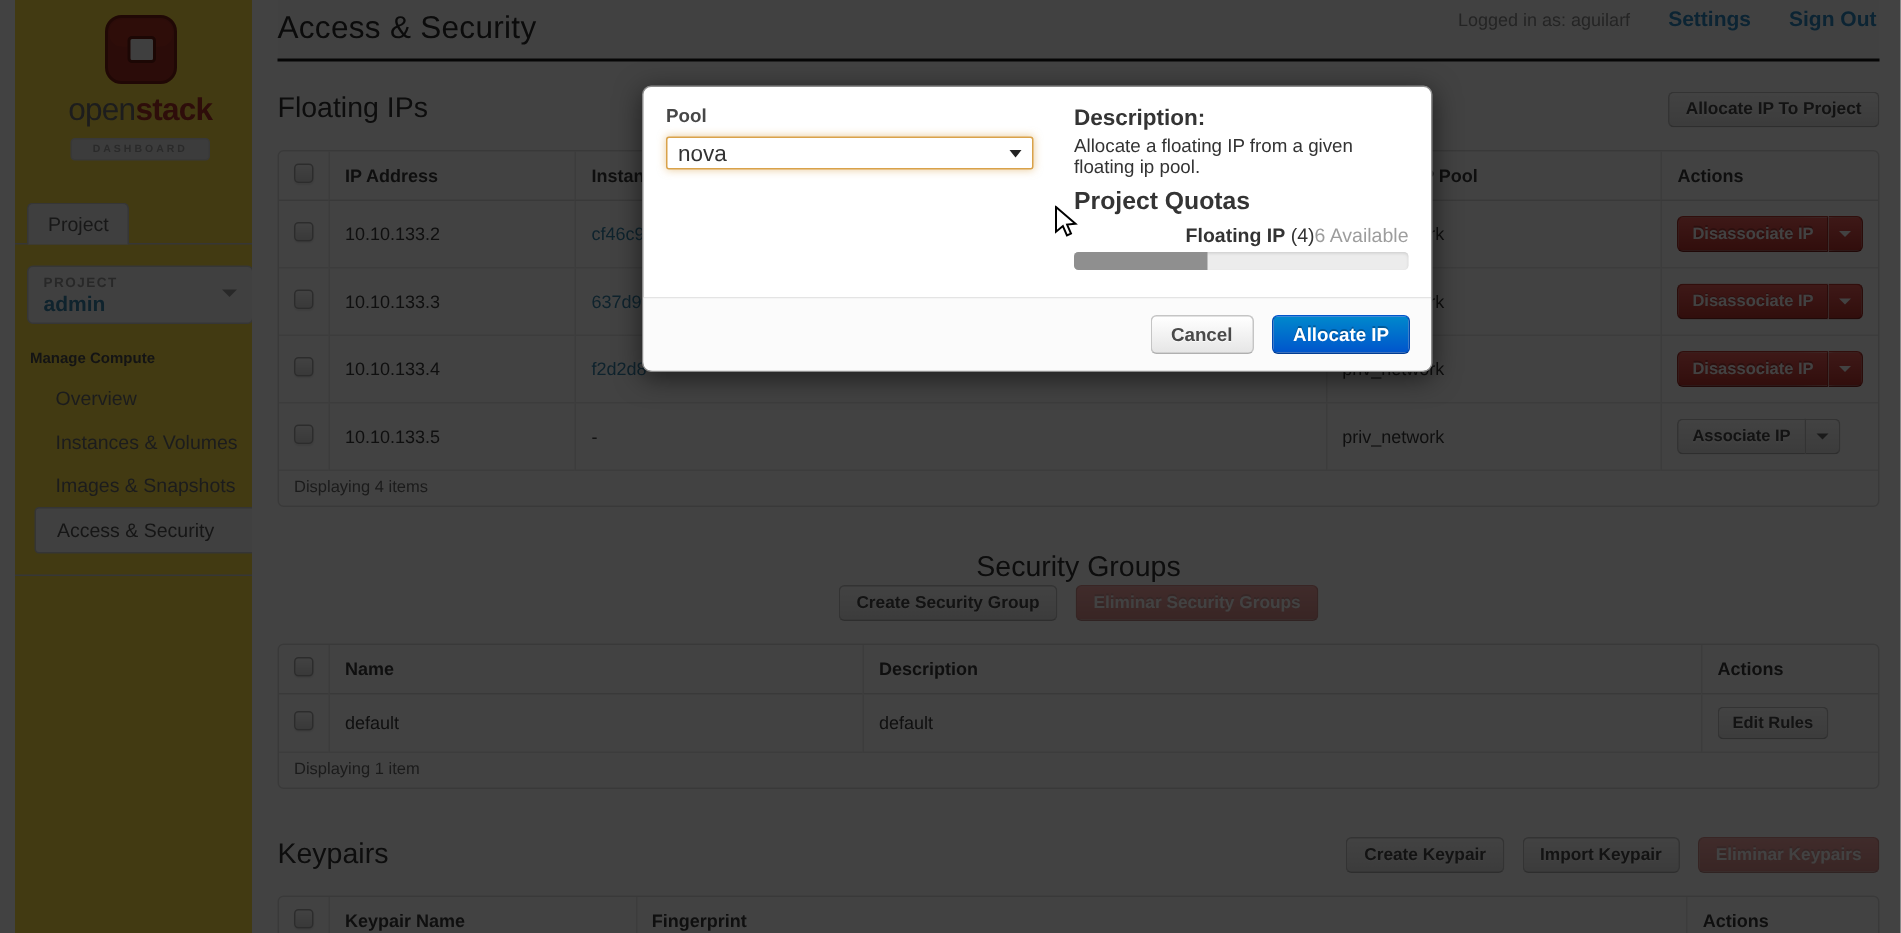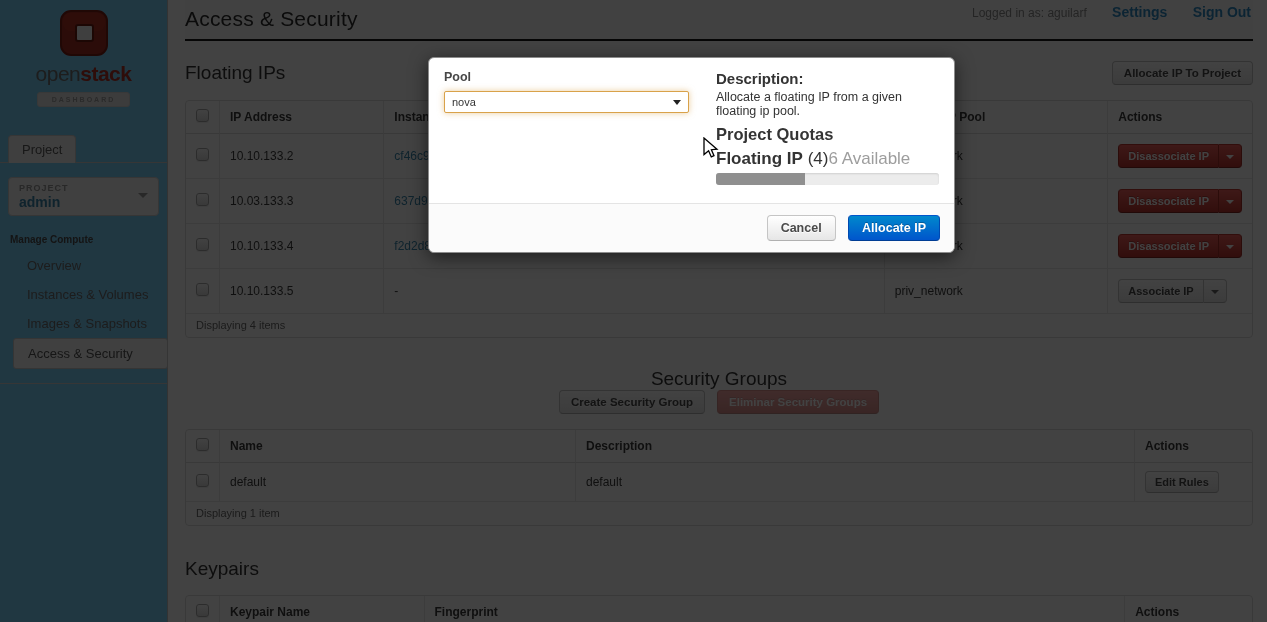--- a/index.html
+++ b/index.html
@@ -1,22 +1,22 @@
 <!DOCTYPE html>
 <html><head>
 <meta charset="utf-8">
 <style>
   * { margin:0; padding:0; box-sizing:border-box; }
   body { background:#888; font-family:"Liberation Sans", sans-serif; }
   .page { position:relative; width:1267px; height:622px; overflow:hidden; background:#fff;
           font-family:"Liberation Sans", sans-serif; color:#333; }
 
   
-  .sidebar { position:absolute; left:0; top:0; width:168px; height:100%;
-             background:#7dd3fc; border-right:1px solid #c6c6c6; }
+  .sidebar { position:absolute; left:10px; top:0; width:168px; height:100%;
+             background:#fde047; border-right:1px solid #c6c6c6; }
   .brand { text-align:center; padding-top:8px; }
   .logo-cube { width:56px; height:52px; margin:0 auto; }
   .wordmark { font-size:21px; margin-top:2px; letter-spacing:-0.5px; }
   .wordmark .wm-open { color:#6f6f6f; }
   .wordmark .wm-stack { color:#b0352a; font-weight:bold; }
   .dash-badge { display:inline-block; margin-top:6px; padding:3px 14px; background:#e7e7e7;
                 border:1px solid #d8d8d8; border-radius:3px; color:#a3a3a3; font-size:7px;
                 letter-spacing:2px; font-weight:bold; }
   .side-tab { display:inline-block; margin-top:28px; padding:6px 13px; font-size:13px; color:#5c5c5c;
               background:#f2f2f2; border:1px solid #cfcfcf; border-bottom:none;
@@ -87,28 +87,28 @@
            border:1px solid #8c8c8c; border-radius:6px; box-shadow:0 4px 18px rgba(0,0,0,.55); }
   .modal-header { position:relative; padding:9px 15px; border-bottom:1px solid #ececec; }
   .modal-title { font-size:15px; font-weight:bold; color:#3a3a3a; }
   .modal-close { position:absolute; right:12px; top:6px; font-size:17px; color:#a9a9a9; cursor:pointer;
                  background:none; border:none; font-family:"Liberation Sans", sans-serif; }
   .modal-body { display:flex; padding:12px 15px 18px; }
   .modal-left { width:250px; }
   .field-label { font-size:12.5px; font-weight:bold; color:#474747; margin-bottom:7px; }
   .select { width:245px; height:22px; border:1px solid #d9a24a; border-radius:2px; background:#fff;
             box-shadow:0 0 6px rgba(217,162,74,.55); display:flex; align-items:center;
-            justify-content:space-between; padding:0 7px; font-size:11px; color:#333; cursor:pointer; }
+            justify-content:space-between; padding:0 7px; font-size:15px; color:#333; cursor:pointer; }
   .select .caret-down-icon { border-left-width:4px; border-right-width:4px; border-top-width:5px;
                              border-top-color:#222; }
   .modal-right { flex:1; margin-left:22px; }
   .desc-title { font-size:15px; font-weight:bold; color:#343434; margin-bottom:3px; }
   .desc-text { font-size:12.5px; color:#333; margin-bottom:7px; }
   .quota-title { font-size:16.5px; font-weight:bold; color:#343434; margin-bottom:5px; }
-  .quota-row { display:flex; justify-content:flex-start; align-items:baseline; font-size:17px; }
+  .quota-row { display:flex; justify-content:flex-end; align-items:baseline; font-size:13px; }
   .quota-name b { color:#333; }
   .quota-avail { color:#9d9d9d; }
   .pbar { margin-top:4px; height:12px; background:#ececec; border-radius:3px;
           box-shadow:inset 0 1px 2px rgba(0,0,0,.12); overflow:hidden; }
   .pbar-fill { height:100%; background:#8f8f8f; }
   .modal-footer { padding:11px 14px; background:#fbfbfb; border-top:1px solid #e4e4e4;
                   border-radius:0 0 6px 6px; text-align:right; }
   .modal-footer .btn { font-size:12.5px; padding:5px 13px; }
   .modal-footer .btn-primary { margin-left:8px; }
 
@@ -185,21 +185,21 @@
             <td>priv_network</td>
             <td>
               <span class="btn-group">
                 <button class="btn btn-danger btn-sm">Disassociate IP</button>
                 <button class="btn btn-danger btn-sm btn-caret"><span class="caret-down-icon"></span></button>
               </span>
             </td>
           </tr>
           <tr>
             <td><span class="checkbox"></span></td>
-            <td>10.03.133.3</td>
+            <td>10.10.133.3</td>
             <td><a class="cell-link">637d9f</a></td>
             <td>priv_network</td>
             <td>
               <span class="btn-group">
                 <button class="btn btn-danger btn-sm">Disassociate IP</button>
                 <button class="btn btn-danger btn-sm btn-caret"><span class="caret-down-icon"></span></button>
               </span>
             </td>
           </tr>
           <tr>
@@ -264,20 +264,25 @@
             <tr>
               <td colspan="4">Displaying 1 item</td>
             </tr>
           </tfoot>
       </table>
     </section>
 
     <section>
       <div class="section-head kp-head">
         <h2>Keypairs</h2>
+        <div class="head-btns">
+          <button class="btn">Create Keypair</button>
+          <button class="btn">Import Keypair</button>
+          <button class="btn btn-danger disabled">Eliminar Keypairs</button>
+        </div>
       </div>
       <table>
         <thead>
           <tr>
             <th class="col-check"><span class="checkbox"></span></th>
             <th style="width:207px;">Keypair Name</th>
             <th style="width:708px;">Fingerprint</th>
             <th>Actions</th>
           </tr>
         </thead>

